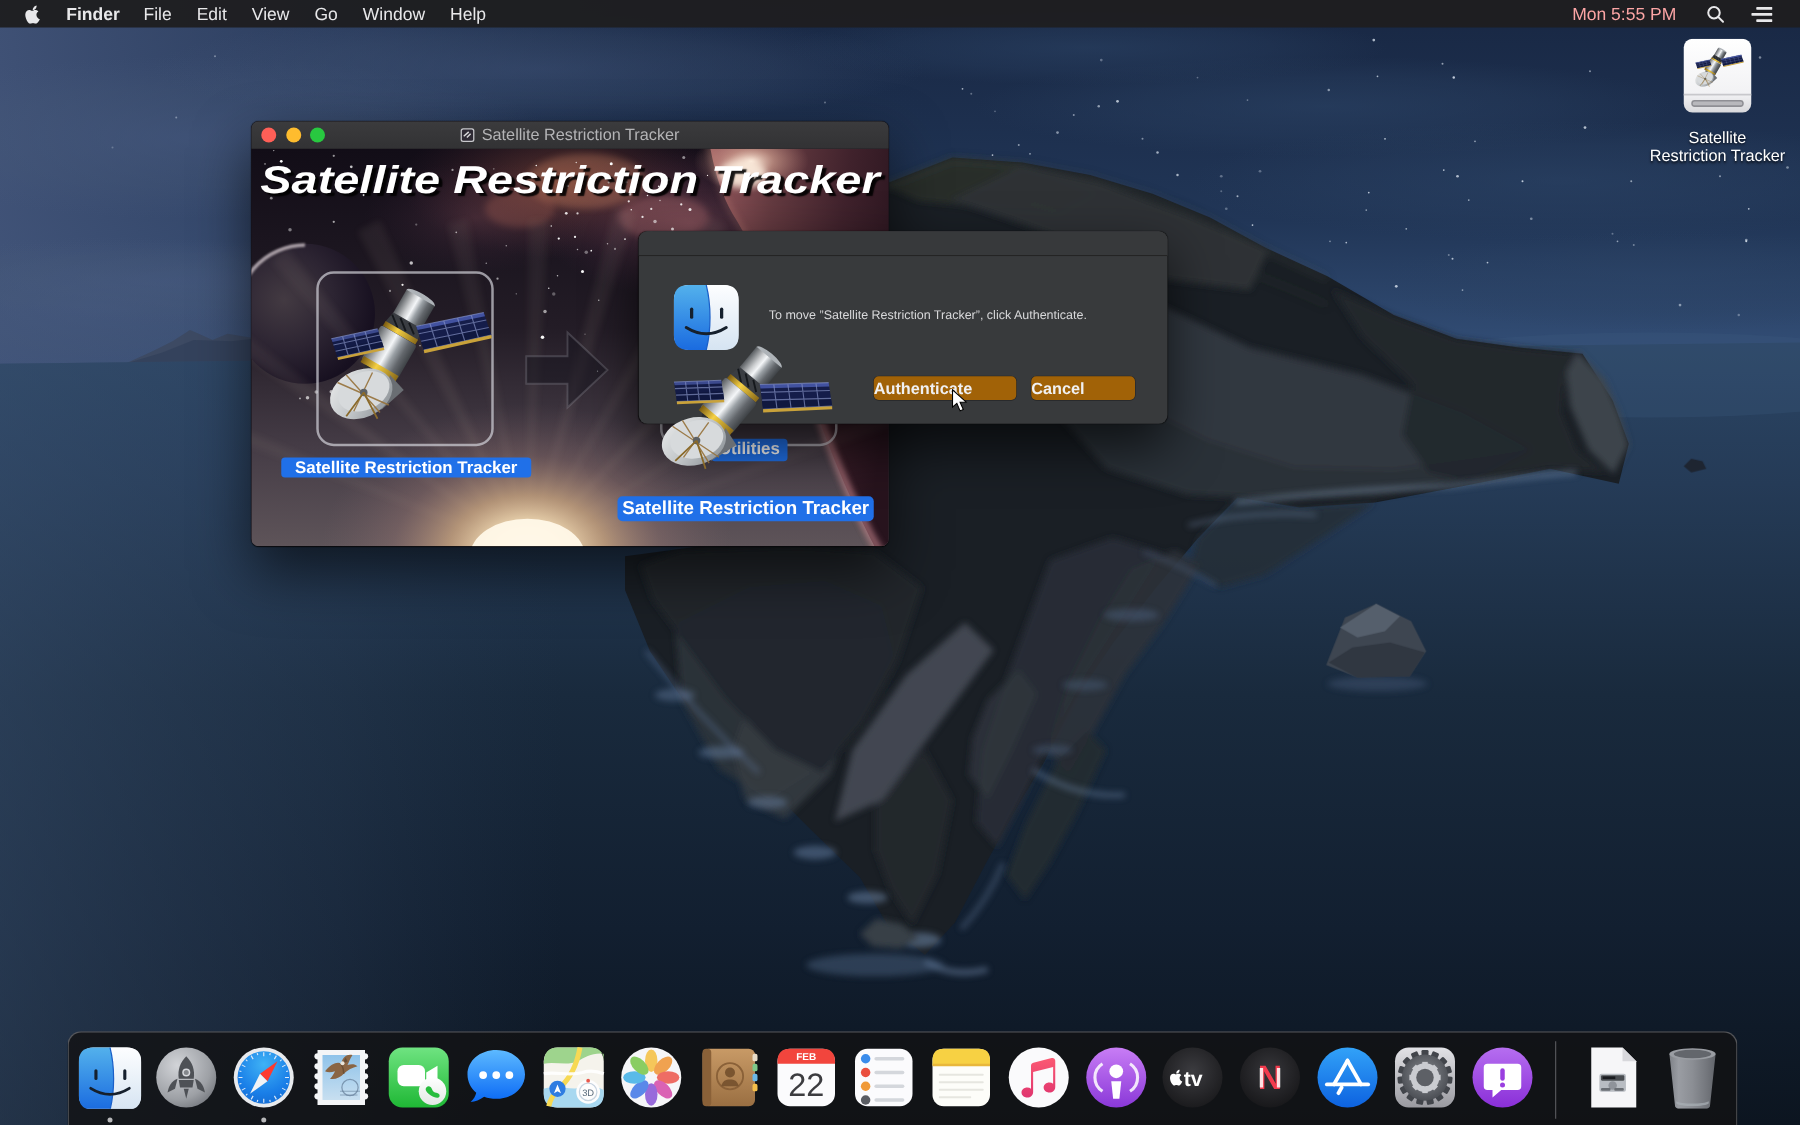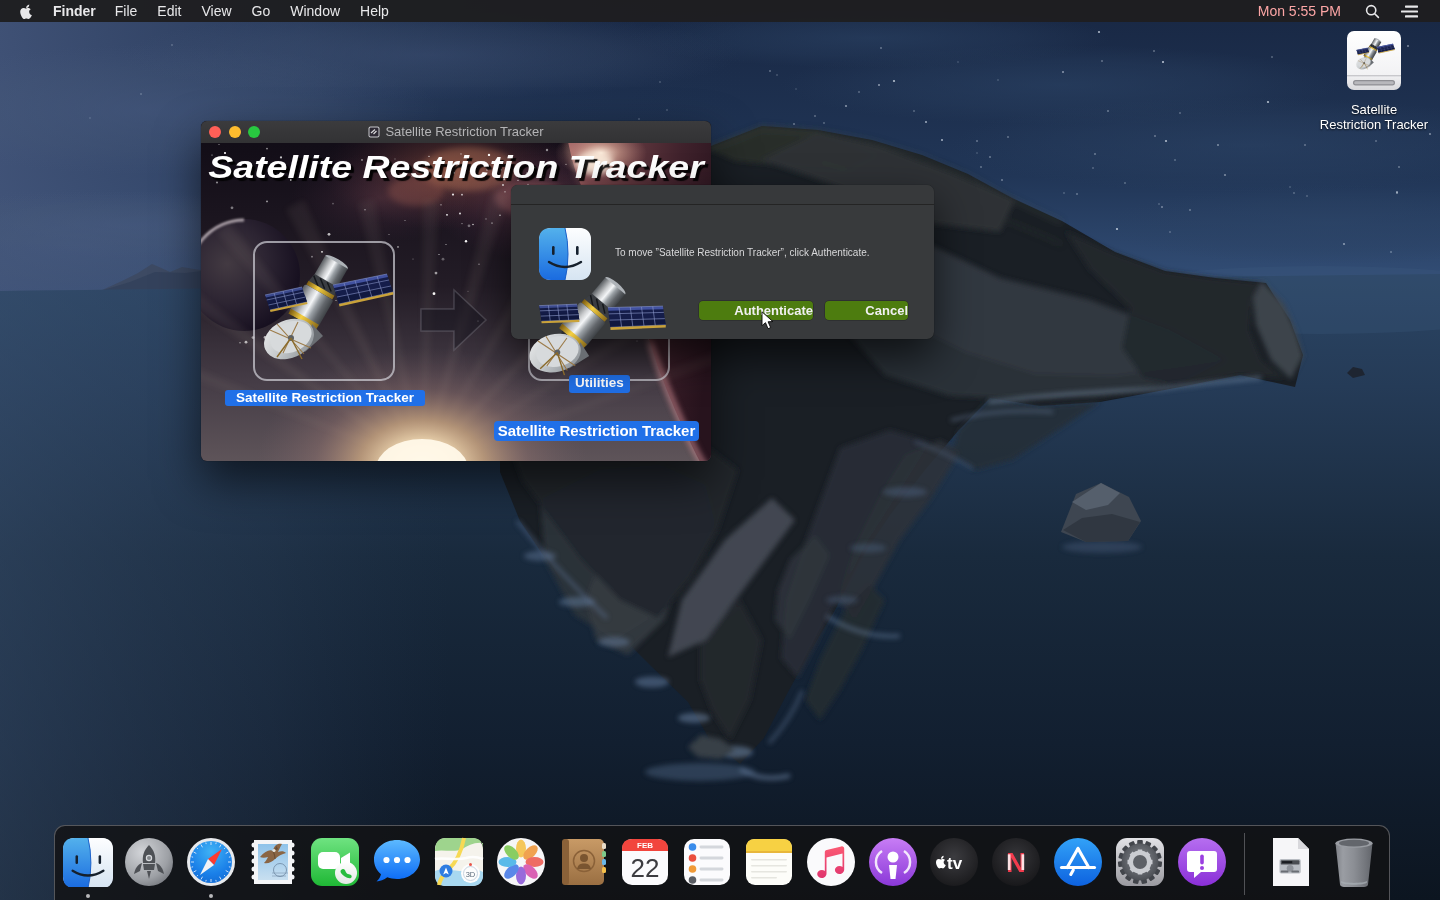--- a/index.html
+++ b/index.html
@@ -4,33 +4,33 @@
 html,body{margin:0;padding:0;width:1440px;height:900px;overflow:hidden;background:#0f1b2d;font-family:"Liberation Sans",sans-serif;}
 #desktop{position:absolute;inset:0;width:1440px;height:900px;}
 #wall{position:absolute;left:0;top:0;}
 
 #menubar{position:absolute;left:0;top:0;width:1440px;height:22px;background:rgba(30,30,32,.96);display:flex;align-items:center;color:#e8e8ea;font-size:14px;z-index:50;}
 #menubar .it{margin:0 10px;white-space:nowrap;}
 #menubar .bold{font-weight:bold;}
 #mbright{position:absolute;right:0;top:0;height:22px;display:flex;align-items:center;color:#fca5a5;font-size:14px;}
 #deskicon{position:absolute;left:1312px;top:31px;width:124px;text-align:center;z-index:5;}
 #deskicon .lbl{margin-top:11px;color:#fff;font-weight:normal;font-size:13px;line-height:15px;text-shadow:0 1px 2px rgba(0,0,0,.85);}
-#appwin{position:absolute;left:201px;top:97px;width:510px;height:340px;border-radius:6px;background:#19141d;box-shadow:0 20px 45px rgba(0,0,0,.6), 0 0 1px rgba(0,0,0,.9);z-index:10;margin-top:24px;}
+#appwin{position:absolute;left:201px;top:97px;width:510px;height:340px;border-radius:6px;background:#19141d;box-shadow:0 20px 45px rgba(0,0,0,.6), 0 0 1px rgba(0,0,0,.9);z-index:10;}
 #appwin .tbar{position:absolute;left:0;top:0;width:510px;height:22px;background:linear-gradient(#3b3b3d,#323234);border-bottom:1px solid #191919;border-radius:6px 6px 0 0;}
 #appwin .tl{position:absolute;top:5px;width:12px;height:12px;border-radius:6px;}
 #appwin .ttl{position:absolute;top:0;left:0;width:100%;height:22px;line-height:22px;text-align:center;color:#b4b4b6;font-size:13px;}
 #wincontent{position:absolute;left:0;top:22px;width:510px;height:318px;overflow:hidden;border-radius:0 0 6px 6px;}
 #bigtitle{position:absolute;left:0px;top:7px;width:510px;text-align:center;font-size:31px;font-weight:bold;font-style:italic;color:#fff;letter-spacing:0px;text-shadow:2.5px 3px 1px rgba(0,0,0,.9);white-space:nowrap;z-index:3;transform:scaleX(1.21);transform-origin:50% 50%;}
 .dropbox{position:absolute;width:138px;height:136px;border:2px solid rgba(215,215,222,.68);border-radius:14px;z-index:2;}
 .bluelbl{position:absolute;background:#2070e8;color:#fff;font-weight:bold;text-align:center;border-radius:3px;white-space:nowrap;z-index:3;}
 #dlg{position:absolute;left:511px;top:185px;width:423px;height:154px;border-radius:7px;background:#383a3c;box-shadow:0 18px 42px rgba(0,0,0,.65), 0 0 1px rgba(0,0,0,.8);z-index:20;}
 #dlg .bar{position:absolute;left:0;top:0;width:100%;height:19px;background:#37393b;border-bottom:1px solid #242424;border-radius:7px 7px 0 0;}
 #dlg .h{position:absolute;left:104px;top:36px;width:245px;color:#e6e6e8;font-size:13.5px;font-weight:bold;line-height:17.5px;}
 #dlg .b{position:absolute;left:104px;top:61px;width:258px;color:#d8d8da;font-size:10px;line-height:14.5px;}
-.dbtn{position:absolute;height:19px;background:#4d7c0f;border-radius:4px;color:#f0f0f2;font-size:13px;font-weight:bold;text-align:right;line-height:19px;box-shadow:0 0 0 0.5px rgba(0,0,0,.35);}
+.dbtn{position:absolute;height:19px;background:#a16207;border-radius:4px;color:#f0f0f2;font-size:13px;font-weight:bold;text-align:left;line-height:19px;box-shadow:0 0 0 0.5px rgba(0,0,0,.35);}
 #ghostsat{position:absolute;left:527px;top:260px;z-index:30;}
 #cursor{position:absolute;left:761px;top:311px;z-index:40;}
 #dock{position:absolute;left:54px;top:825px;width:1334px;height:75px;background:rgba(18,18,20,.82);border:1px solid rgba(140,140,145,.55);border-bottom:none;border-radius:11px 11px 0 0;z-index:45;}
 .dkic{position:absolute;top:11px;width:50px;height:50px;}
 .rundot{position:absolute;top:68px;width:4px;height:4px;border-radius:2px;background:#b8b8ba;}
 </style>
 </head>
 <body>
 <div id="desktop">
 <svg id="wall" width="1440" height="900" viewBox="0 0 1440 900">

